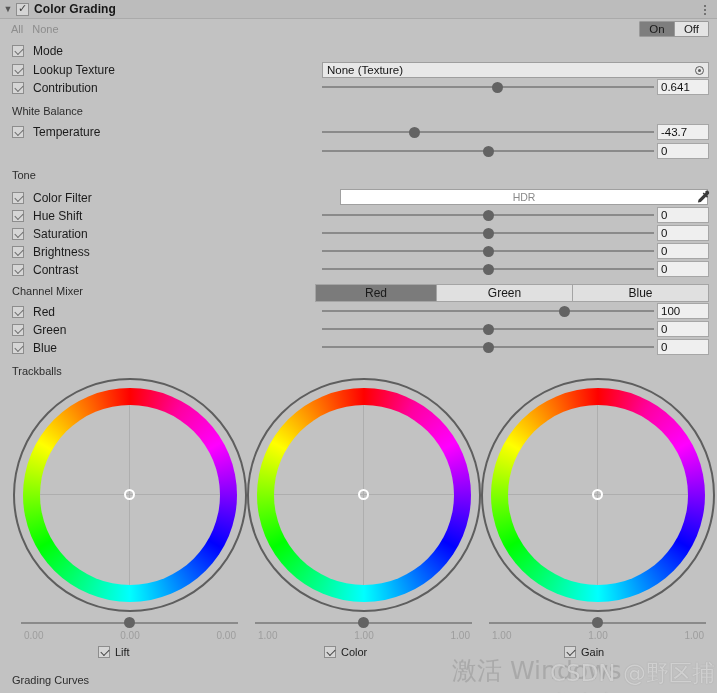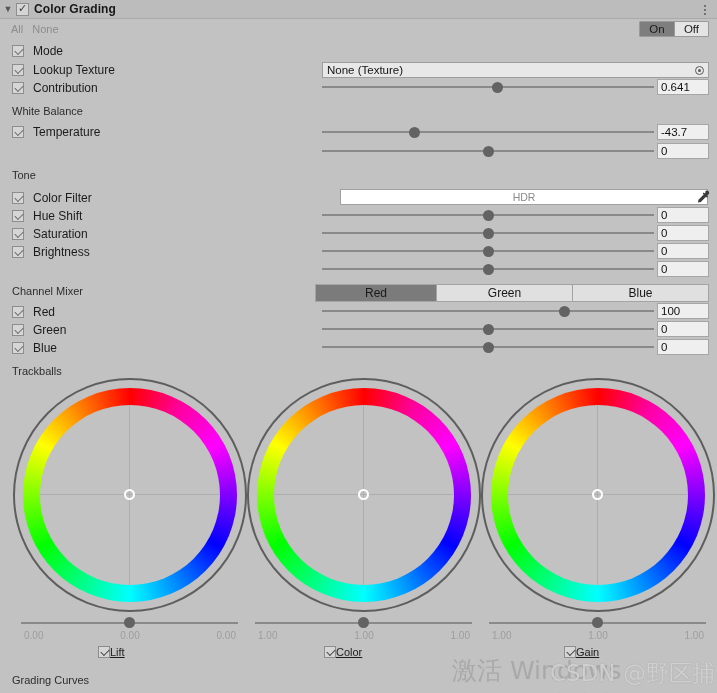--- a/index.html
+++ b/index.html
@@ -167,21 +167,21 @@
     position: absolute; width: 11px; height: 11px; border-radius: 50%;
     border: 2px solid #ffffff; background: transparent;
   }
   .tb-slider { position: absolute; height: 14px; }
   .tb-slider .track { position:absolute; left:0; right:0; top:6px; height:2px; background:#8a8a8a;}
   .tb-slider .knob {
     position:absolute; top:1px; width:11px; height:11px; border-radius:50%;
     background:#636363; margin-left:-5.5px;
   }
   .tb-ticks { position:absolute; display:flex; justify-content:space-between; font-size:10px; color:#9d9d9d;}
-  .tb-label { position:absolute; display:flex; align-items:flex-end; font-size:11px; color:#1c1c1c;text-decoration:underline;}
+  .tb-label { position:absolute; display:flex; align-items:flex-end; gap:5px; font-size:11px; color:#1c1c1c;}
   .tb-label .cbs {
     width: 12px; height: 12px; background: #d6d6d6; border: 1px solid #8d8d8d; position: relative;
   }
   .tb-label .cbs::after {
     content:""; position:absolute; left:2px; top:2px; width:7px;height:4px;
     border-left:1.6px solid #444; border-bottom:1.6px solid #444; transform: rotate(-45deg);
   }
 
   
   .wm-win {
@@ -301,20 +301,24 @@
   <div class="row" style="top:243px">
     <div class="cb"></div>
     <span class="name">Brightness</span>
   </div>
   <div class="slider" style="left:322px; top:243px; width:332px;">
     <div class="track"></div>
     <div class="knob" id="knob-brightness" style="left: 50%;"></div>
   </div>
   <div class="numfield" style="left:657px; top:243px;">0</div>
 
+  <div class="row" style="top:261px">
+    <div class="cb"></div>
+    <span class="name">Contrast</span>
+  </div>
   <div class="slider" style="left:322px; top:261px; width:332px;">
     <div class="track"></div>
     <div class="knob" id="knob-contrast" style="left: 50%;"></div>
   </div>
   <div class="numfield" style="left:657px; top:261px;">0</div>
 
   <div class="section" style="top:285px">Channel Mixer</div>
   <div class="tabs" style="left:315px; top:284px; width:394px;">
     <div class="tab sel" style="width:122px;">Red</div>
     <div class="tab" style="width:136px;">Green</div>

